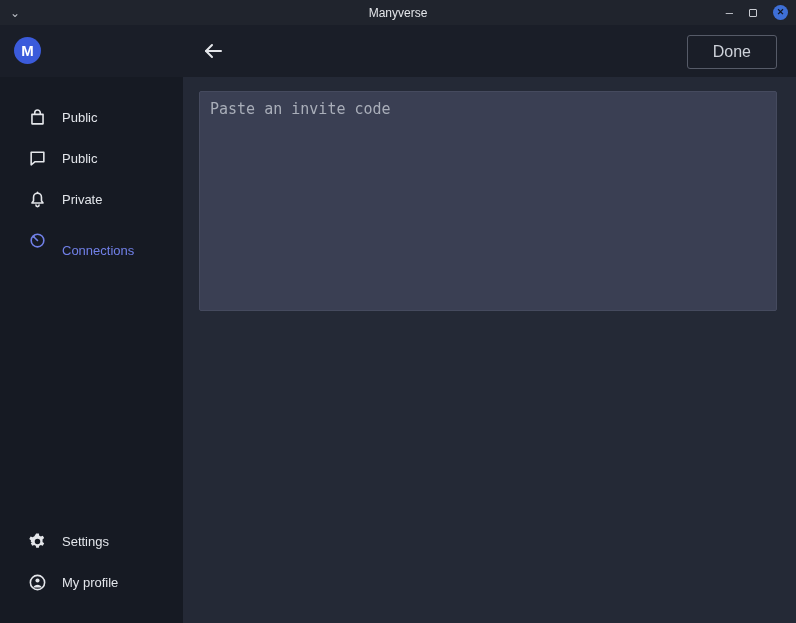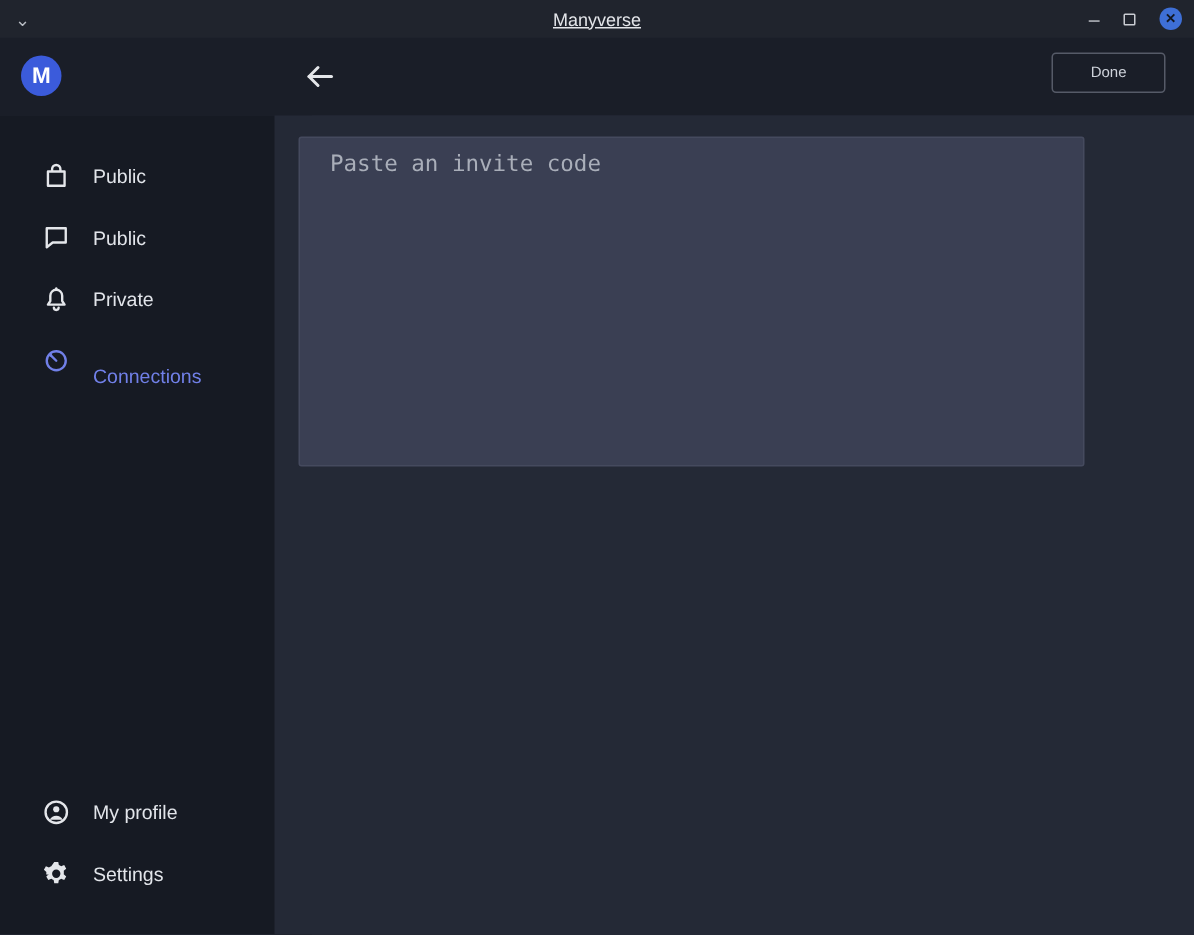--- a/index.html
+++ b/index.html
@@ -10,21 +10,21 @@
 
   
   .titlebar {
     position:absolute; top:0; left:0; right:0; height:25px;
     background:#20242d; display:flex; align-items:center;
     color:#d6d9de; font-size:12px;
   }
   .titlebar-menu { margin-left:10px; color:#b9bdc4; font-size:12px; line-height:1; cursor:default; }
   .titlebar-title {
     position:absolute; left:0; right:0; text-align:center;
-    color:#e3e5e9; font-size:12px; pointer-events:none;text-decoration:underline;
+    color:#e3e5e9; font-size:12px; pointer-events:none;
   }
   .win-controls { position:absolute; right:8px; top:0; height:25px; display:flex; align-items:center; gap:16px; }
   .win-btn { color:#c9ccd2; font-size:13px; line-height:1; cursor:default; display:flex; align-items:center; justify-content:center; }
   .restore-box { width:8px; height:8px; border:1px solid #c9ccd2; border-radius:1px; }
   .close-circle {
     width:15px; height:15px; border-radius:50%; background:#3e6fd6;
     color:#12161f; font-size:9px; font-weight:bold;
     display:flex; align-items:center; justify-content:center;
   }
 
@@ -36,21 +36,21 @@
   .logo {
     position:absolute; left:14px; top:12px; width:27px; height:27px;
     border-radius:50%; background:#3b5bdb; color:#ffffff;
     display:flex; align-items:center; justify-content:center;
     font-size:15px; font-weight:bold;
   }
   .back-arrow { position:absolute; left:201px; top:14px; width:24px; height:24px; }
   .done-btn {
     position:absolute; right:19px; top:10px;
     background:transparent; border:1px solid #565b68; border-radius:3px;
-    color:#ced2da; font-size:10px; padding:7px 25px;
+    color:#ced2da; font-size:16px; padding:7px 25px;
     font-family:"Liberation Sans", sans-serif; cursor:default;
   }
 
   
   .sidebar {
     position:absolute; top:77px; left:0; bottom:0; width:208px;
     background:#161a23; display:flex; flex-direction:column;
     padding-top:20px; padding-bottom:20px;
   }
   .side-item {
@@ -58,24 +58,24 @@
     padding-left:28px; cursor:default;
   }
   .side-item .icon { width:19px; height:19px; margin-right:15px; flex:0 0 auto; display:flex; }
   .side-item .label { color:#e2e5ea; font-size:13px; }
   .side-item.selected .label { color:#7180e8;margin-top:19px; }
   .side-spacer { flex:1; }
 
   
   .main { position:absolute; top:77px; left:183px; right:0; bottom:0; background:#242936; }
   .invite-input {
-    position:absolute; left:16px; top:14px; width:524px; height:220px;
+    position:absolute; left:16px; top:14px; width:578px; height:220px;
     background:#3a3f53; border:1px solid #454a5e; border-radius:2px;
     color:#dfe2e8; font-family:"DejaVu Sans Mono", monospace; font-size:15px;
-    padding:8px 20px; resize:none; outline:none;
+    padding:8px 10px; resize:none; outline:none;
   }
   .invite-input::placeholder { color:#a9aeb9; opacity:1; }
 
   svg { display:block; }
 </style>
 </head>
 <body>
 
 <div id="app">
 
@@ -143,36 +143,36 @@
         </svg>
       </span>
       <span class="label">Connections</span>
     </div>
 
     <div class="side-spacer"></div>
 
 
     <div class="side-item">
       <span class="icon">
+        <svg width="19" height="19" viewBox="0 0 24 24" fill="#e4e6ea">
+          <path fill-rule="evenodd" d="M10.3 2h3.4l.5 2.7c.7.2 1.3.6 1.9 1l2.6-1 1.7 3-2.1 1.8c.1.4.1.8.1 1.5s0 1.1-.1 1.5l2.1 1.8-1.7 3-2.6-1c-.6.4-1.2.8-1.9 1l-.5 2.7h-3.4l-.5-2.7c-.7-.2-1.3-.6-1.9-1l-2.6 1-1.7-3 2.1-1.8C3.6 13.1 3.6 12.7 3.6 12s0-1.1.1-1.5L1.6 8.7l1.7-3 2.6 1c.6-.4 1.2-.8 1.9-1L10.3 2zM12 8.5a3.5 3.5 0 1 0 0 7 3.5 3.5 0 0 0 0-7z"></path>
+        </svg>
+      </span>
+      <span class="label">Settings</span>
+    </div>
+
+    <div class="side-item">
+      <span class="icon">
         <svg width="19" height="19" viewBox="0 0 24 24" fill="none" stroke="#e4e6ea" stroke-width="2">
           <circle cx="12" cy="12" r="9"></circle>
           <circle cx="12" cy="9.5" r="2.6" fill="#e4e6ea" stroke="none"></circle>
           <path d="M6.5 18.3c1.2-2.4 3.2-3.4 5.5-3.4s4.3 1 5.5 3.4z" fill="#e4e6ea" stroke="none"></path>
         </svg>
       </span>
       <span class="label">My profile</span>
-    </div>
-
-    <div class="side-item">
-      <span class="icon">
-        <svg width="19" height="19" viewBox="0 0 24 24" fill="#e4e6ea">
-          <path fill-rule="evenodd" d="M10.3 2h3.4l.5 2.7c.7.2 1.3.6 1.9 1l2.6-1 1.7 3-2.1 1.8c.1.4.1.8.1 1.5s0 1.1-.1 1.5l2.1 1.8-1.7 3-2.6-1c-.6.4-1.2.8-1.9 1l-.5 2.7h-3.4l-.5-2.7c-.7-.2-1.3-.6-1.9-1l-2.6 1-1.7-3 2.1-1.8C3.6 13.1 3.6 12.7 3.6 12s0-1.1.1-1.5L1.6 8.7l1.7-3 2.6 1c.6-.4 1.2-.8 1.9-1L10.3 2zM12 8.5a3.5 3.5 0 1 0 0 7 3.5 3.5 0 0 0 0-7z"></path>
-        </svg>
-      </span>
-      <span class="label">Settings</span>
     </div>
 
   </div>
 
   <div class="main">
     <textarea class="invite-input" placeholder="Paste an invite code" style=""></textarea>
   </div>
 
 </div>
 

